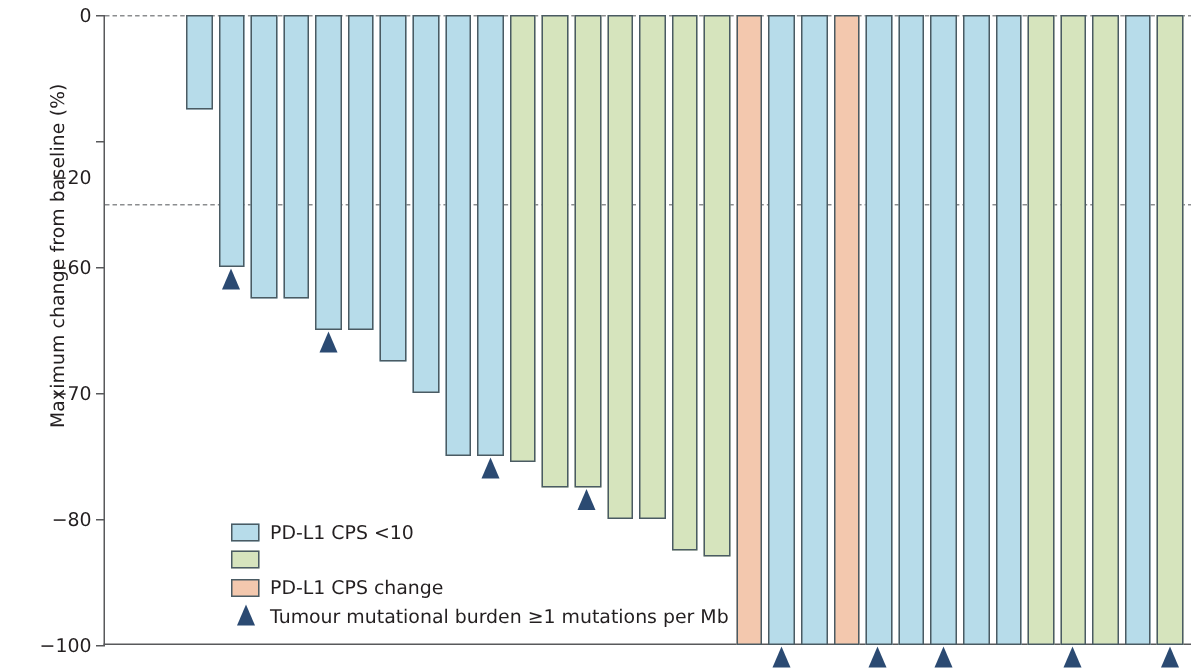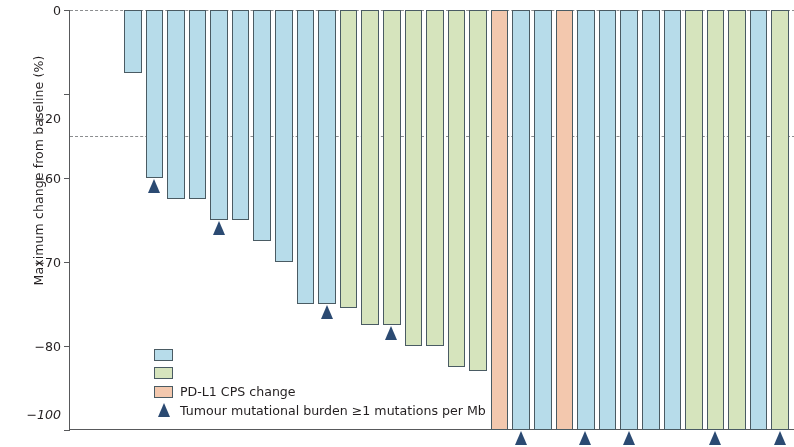--- a/index.html
+++ b/index.html
@@ -79,21 +79,21 @@
         <div class="ticklabel" style="top: 0px;">0</div>
         <div class="tick" style="top: 84px;"></div>
         <div class="ticklabel" style="top: 84px; margin-top: 24px;">−20</div>
         <div class="tick" style="top: 168px;"></div>
         <div class="ticklabel" style="top: 168px;">−60</div>
         <div class="tick" style="top: 252px;"></div>
         <div class="ticklabel" style="top: 252px;">−70</div>
         <div class="tick" style="top: 336px;"></div>
         <div class="ticklabel" style="top: 336px;">−80</div>
         <div class="tick" style="top: 420px;"></div>
-        <div class="ticklabel" style="top: 404px; font-style: italic;">−100</div>
+        <div class="ticklabel" style="top: 420px;">−100</div>
       </div>
     <div id="reflines">
         <div class="refline zero" style="top: 0px;"></div>
         <div class="refline" style="top: 126px;"></div>
       </div>
     <div class="bars" id="bars">
         <div class="bar blue" style="left: 53.9962px; width: 17.5882px; height: 63px;"></div>
         <div class="bar blue" style="left: 75.5769px; width: 17.5882px; height: 168px;"></div>
         <div class="bar blue" style="left: 97.1575px; width: 17.5882px; height: 189px;"></div>
         <div class="bar blue" style="left: 118.738px; width: 17.5882px; height: 189px;"></div>
@@ -133,20 +133,21 @@
         <div class="tmb" style="left: 444.742px; top: 421px;"></div>
         <div class="tmb" style="left: 509.484px; top: 421px;"></div>
         <div class="tmb" style="left: 552.645px; top: 421px;"></div>
         <div class="tmb" style="left: 638.968px; top: 421px;"></div>
         <div class="tmb" style="left: 703.71px; top: 421px;"></div>
       </div>
 
     <div class="legend">
       <div class="lrow">
         <span class="swatch blue"></span>
+        <span class="ltext">PD-L1 CPS &lt;10</span>
       </div>
       <div class="lrow">
         <span class="swatch green"></span>
       </div>
       <div class="lrow">
         <span class="swatch salmon"></span>
         <span class="ltext">PD-L1 CPS change</span>
       </div>
       <div class="lrow">
         <span class="tri">

